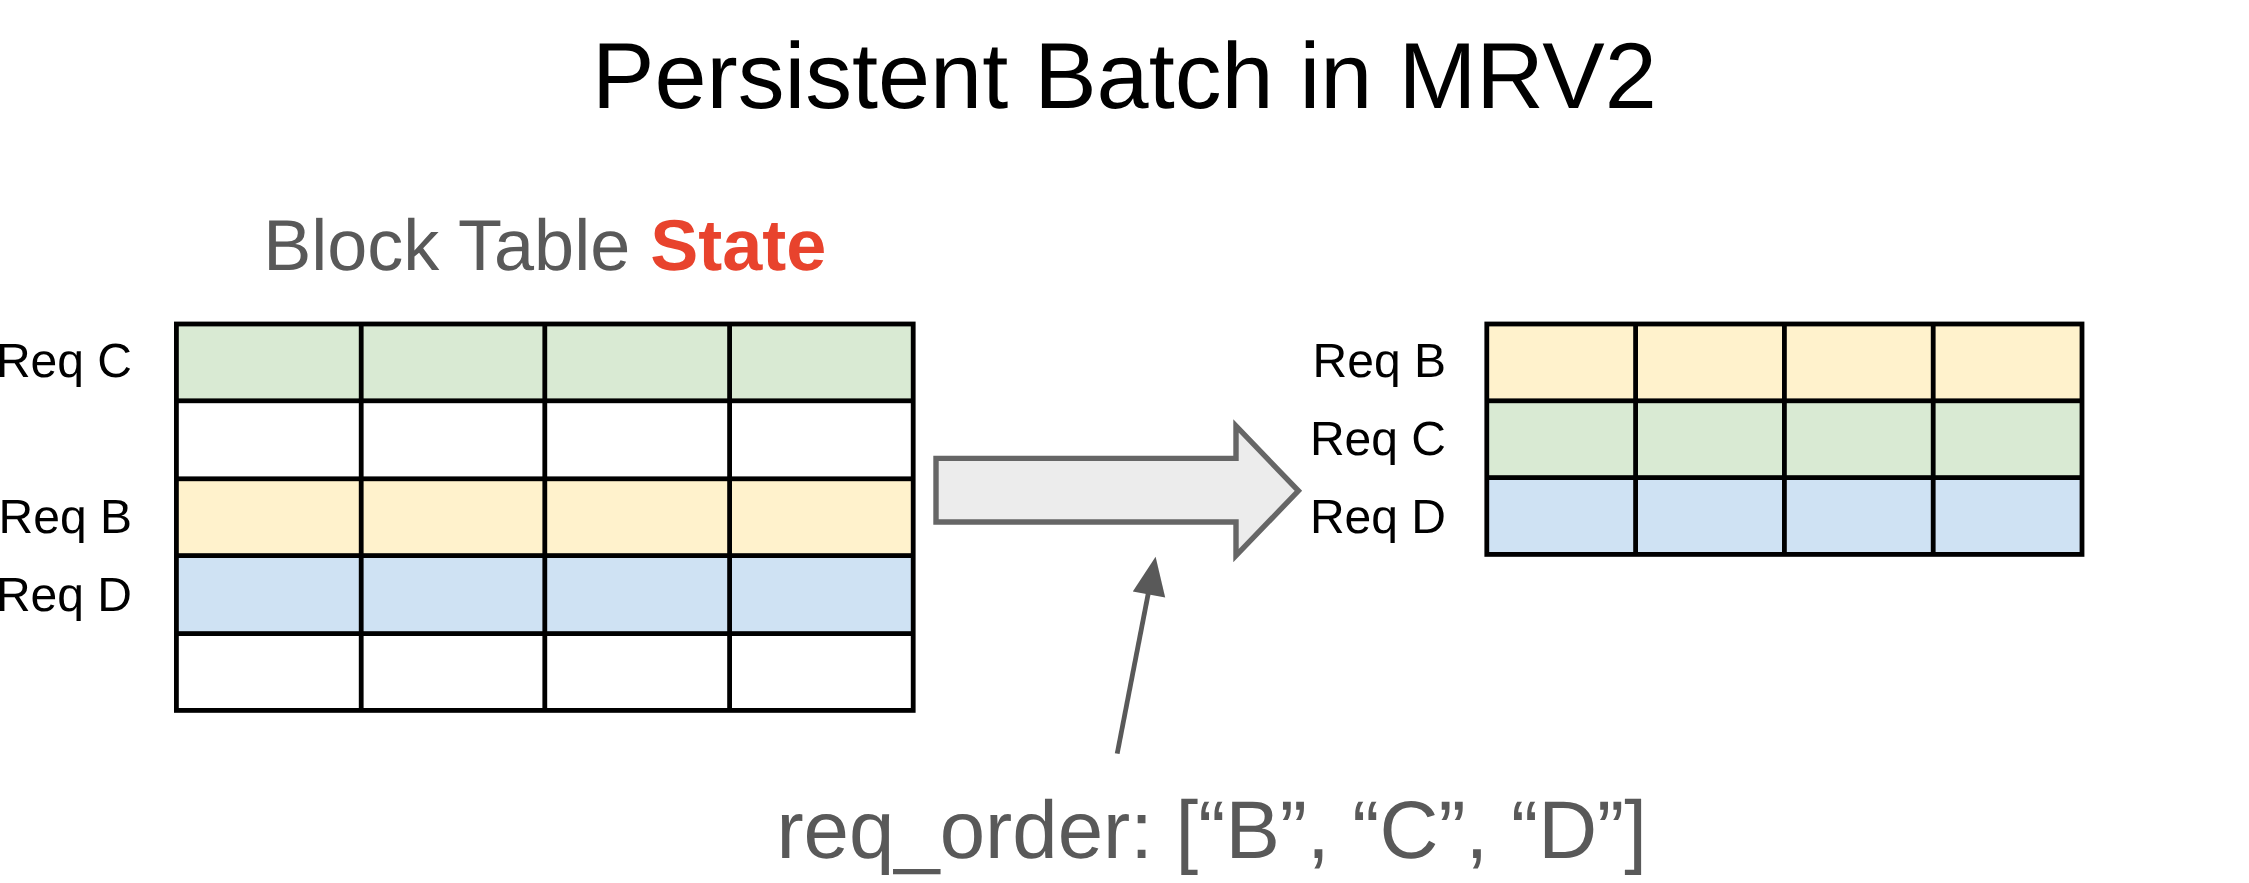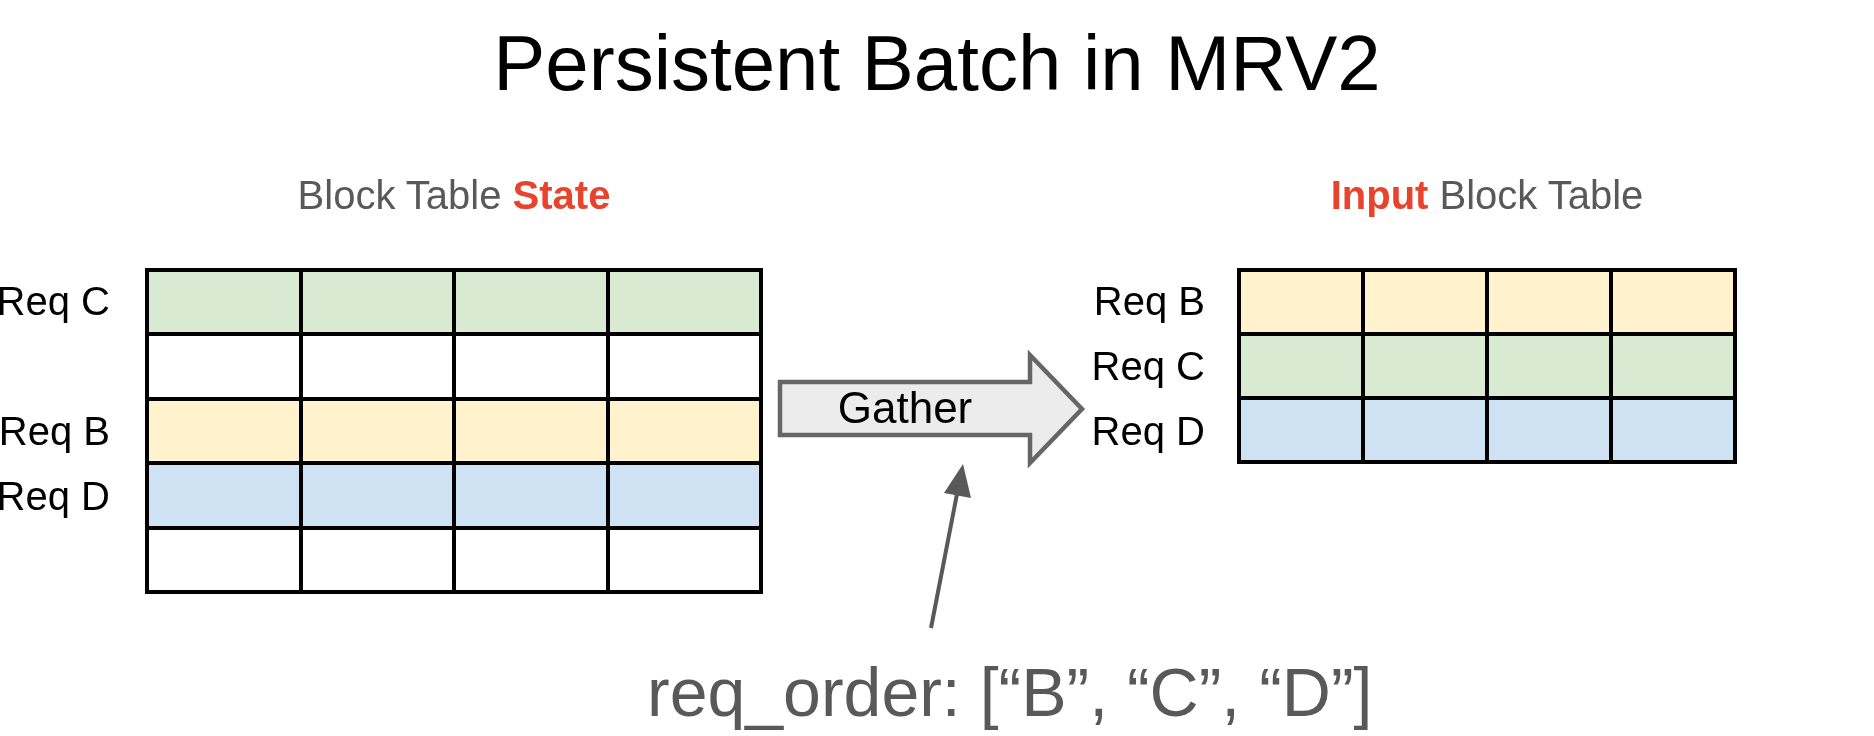--- a/index.html
+++ b/index.html
@@ -17,21 +17,21 @@
     top: 24px;
     text-align: center;
     font-size: 78px;
     line-height: 1;
     color: #000;
     white-space: pre;
   }
   .subtitle {
     position: absolute;
     top: 175px;
-    font-size: 40px;
+    font-size: 60px;
     line-height: 1;
     text-align: center;
     color: var(--gray-text);
     white-space: pre;
   }
   #left-title  { left: 145px;  width: 618px; }
   #right-title { left: 1237px; width: 500px; }
   .em { color: var(--red); font-weight: bold; }
 
   .blocktable {
@@ -83,21 +83,20 @@
 </style>
 </head>
 <body>
 
 <div class="canvas" id="canvas" style="--gray-text: #595959; --red: #e8432d; --table-border: #000000; --arrow-fill: #ececec; --arrow-stroke: #666666; --anno-arrow: #595959;">
 
   <div class="slide-title">Persistent Batch in MRV2</div>
 
   <div class="subtitle" id="left-title"><span>Block Table </span><span class="em">State</span></div>
 
-  <div class="subtitle" id="right-title"><span class="em">Input</span><span> Block Table</span></div>
 
   <div class="labelcol" id="left-labels">
       <div class="rowlabel" style="top: 8.6px;">Req C</div>
       <div class="rowlabel" style="top: 139px;">Req B</div>
       <div class="rowlabel" style="top: 204.2px;">Req D</div>
     </div>
   <div class="blocktable" id="left-table" style="grid-template-columns: repeat(4, 1fr);">
       <div class="cell" style="background: rgb(217, 234, 211);"></div>
       <div class="cell" style="background: rgb(217, 234, 211);"></div>
       <div class="cell" style="background: rgb(217, 234, 211);"></div>
@@ -139,17 +138,16 @@
       <div class="cell" style="background: rgb(207, 226, 243);"></div>
       <div class="cell" style="background: rgb(207, 226, 243);"></div>
     </div>
 
   <svg class="overlay" width="1874" height="736" viewBox="0 0 1874 736">
     <polygon class="gather-shape" points="780,382 1030,382 1030,355 1082,409 1030,463 1030,435 780,435"></polygon>
     <line class="anno-line" x1="931" y1="628" x2="957" y2="494"></line>
     <polygon class="anno-head" points="963,464 971,498 944,493"></polygon>
   </svg>
 
-  <div class="gather-label">Gather</div>
 
   <div class="annotation">req_order: [“B”, “C”, “D”]</div>
 
 </div>
 
 </body></html>

